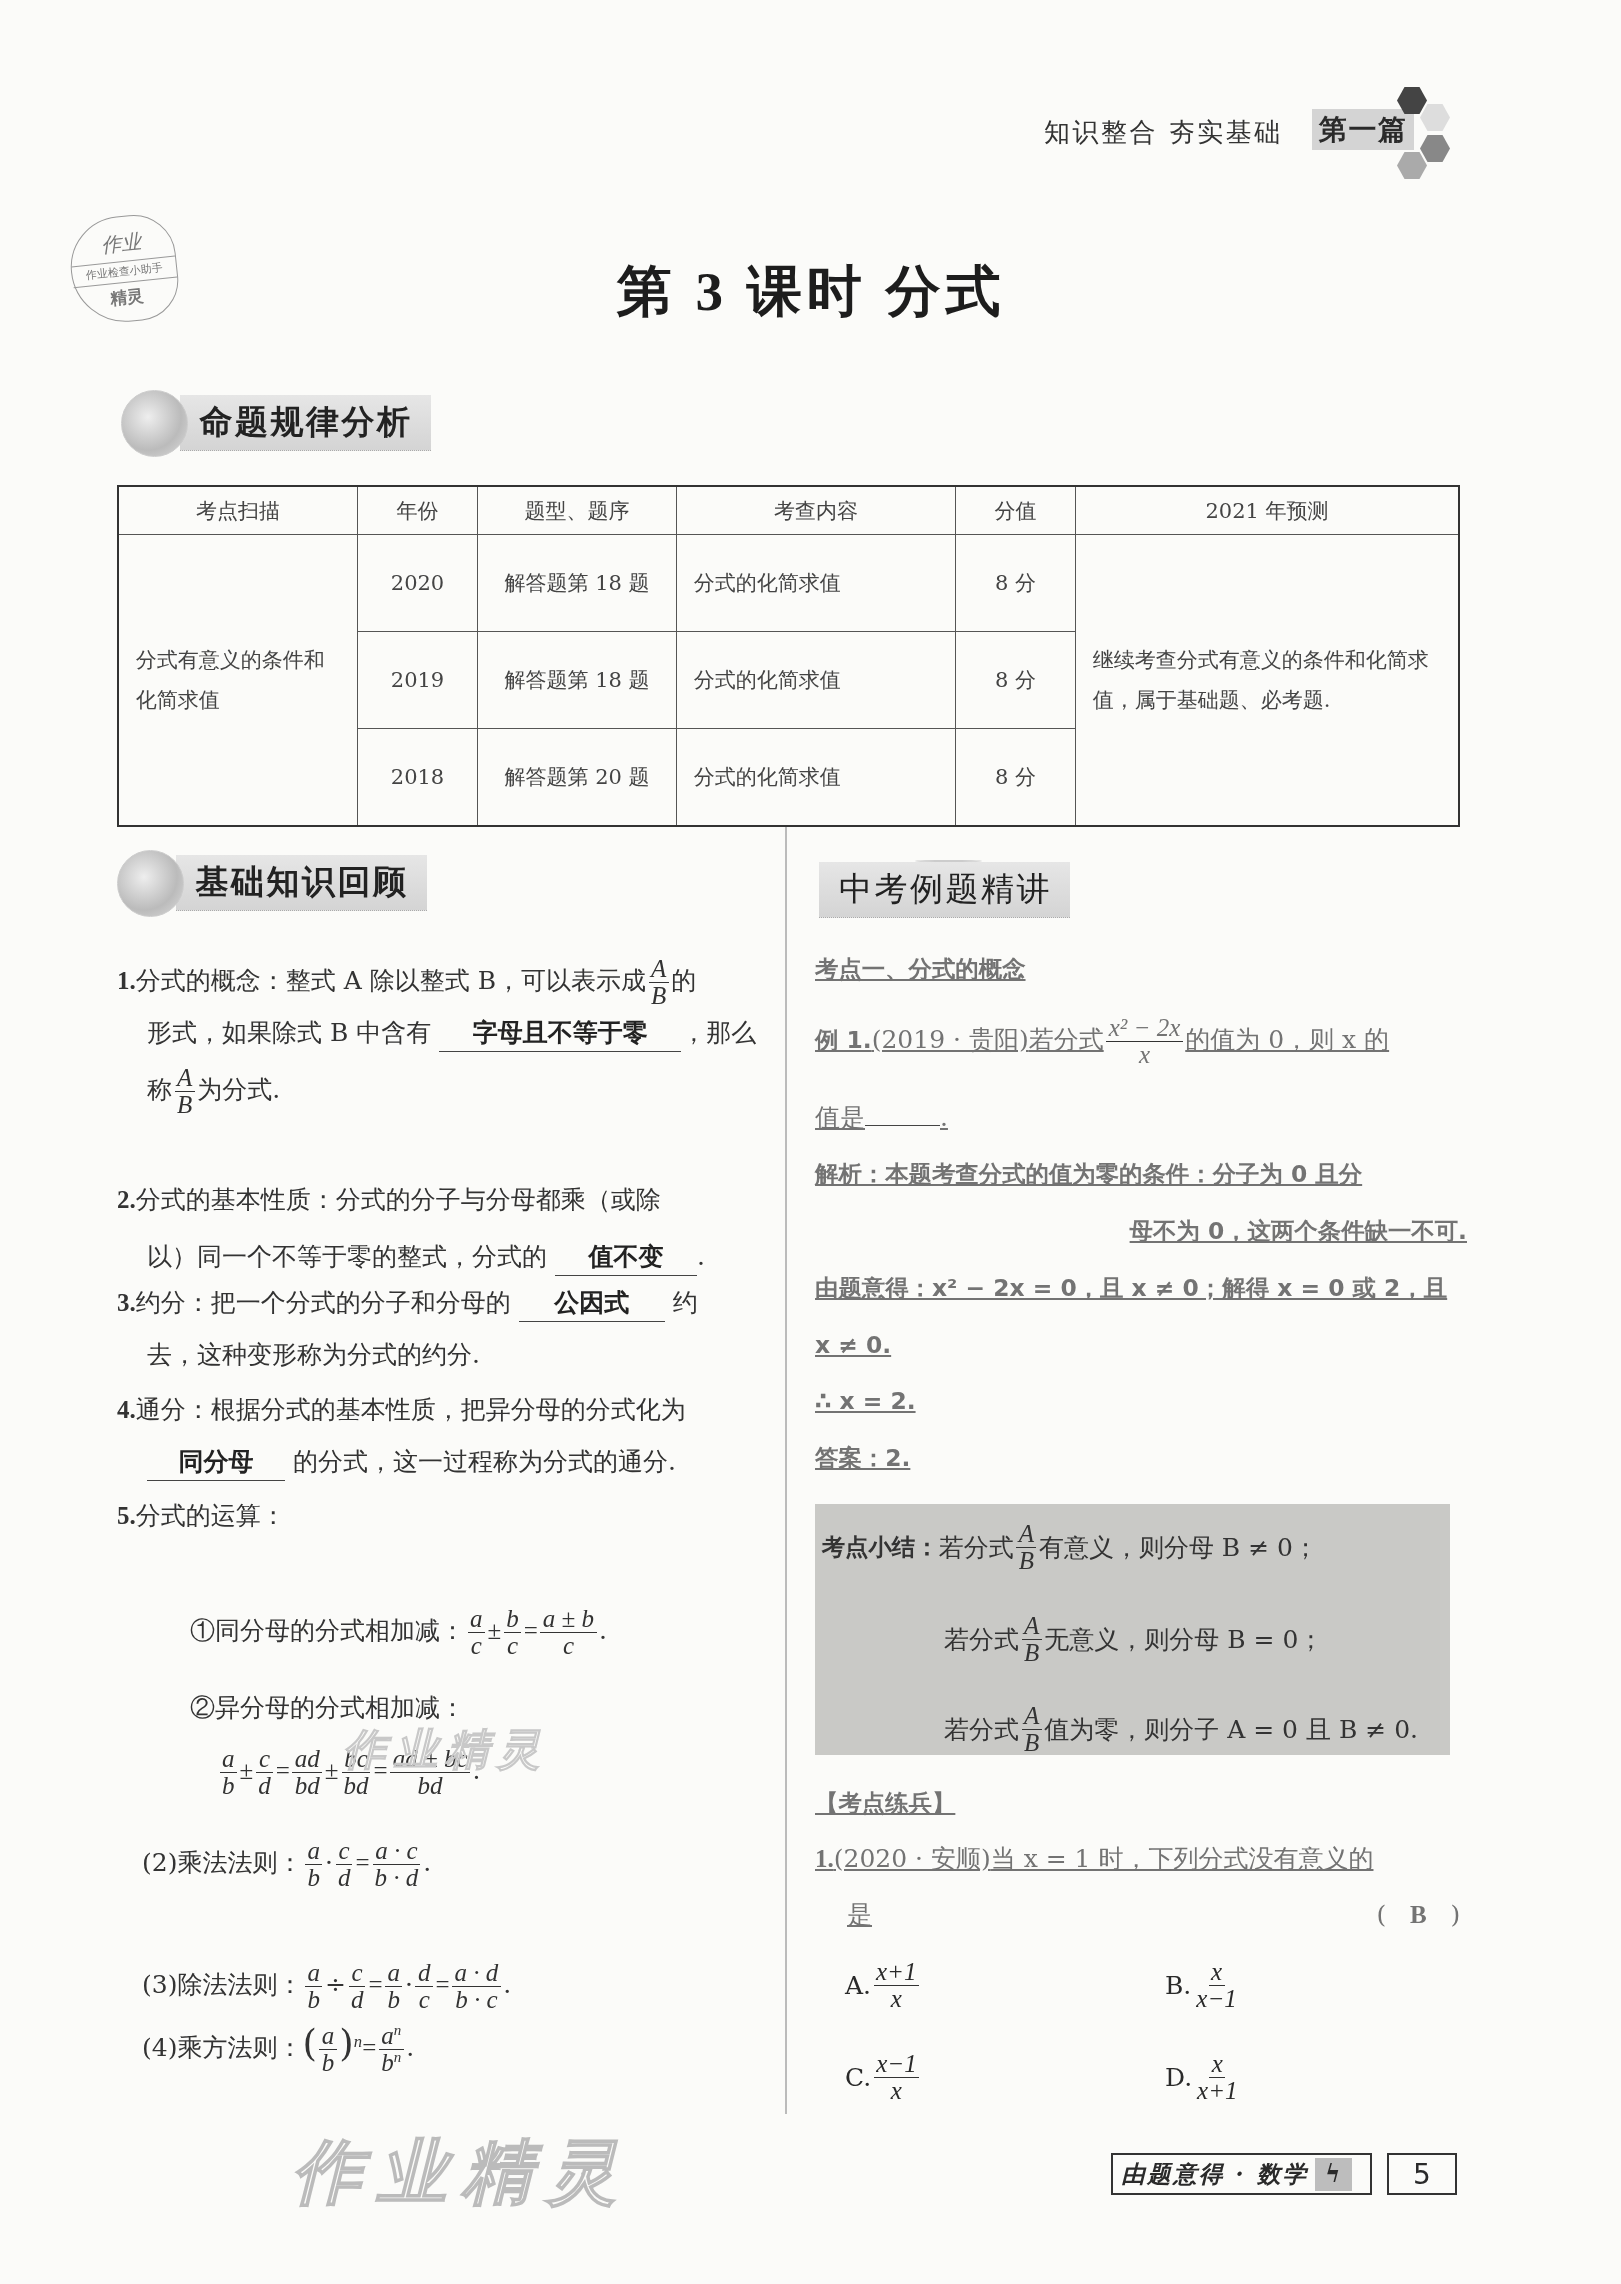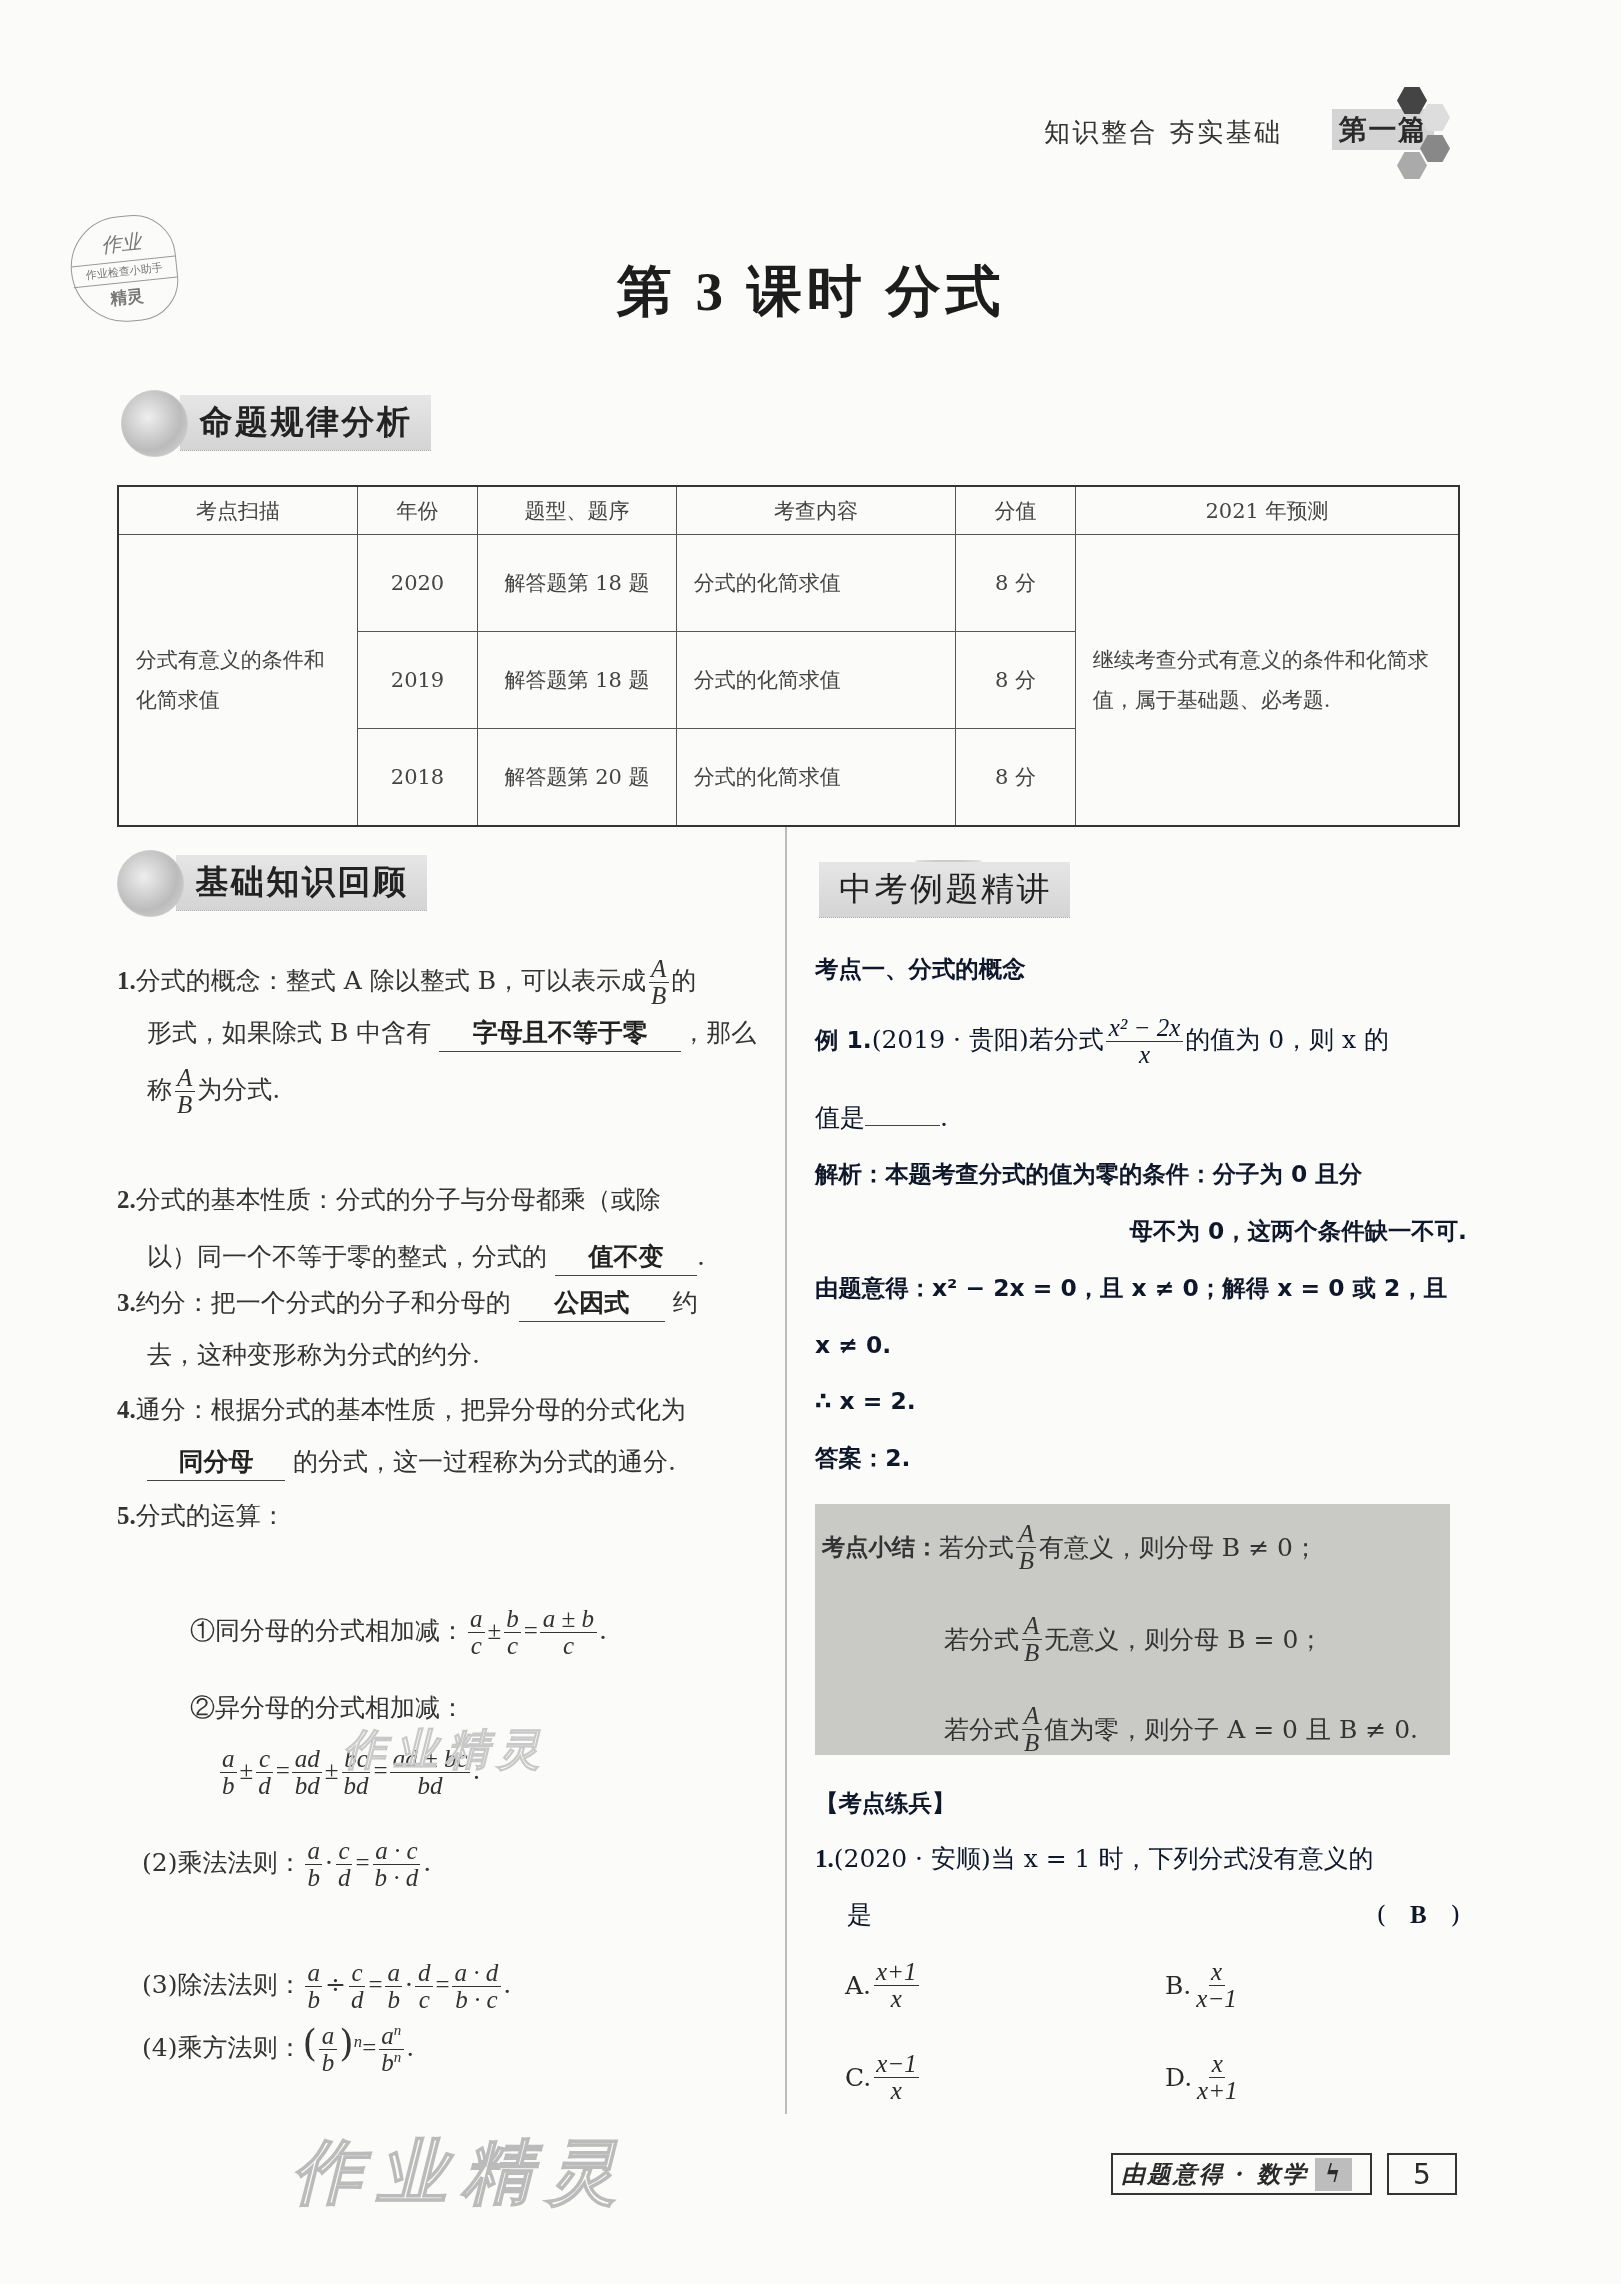--- a/index.html
+++ b/index.html
@@ -8,21 +8,21 @@
     background:#fbfbf9; color:#2a2a2a;
     font-family:"DejaVu Serif","Liberation Serif",serif;
   }
   .abs { position:absolute; }
   .sans { font-family:"DejaVu Sans","Liberation Sans",sans-serif; }
   .serif { font-family:"Liberation Serif","DejaVu Serif",serif; }
   .it { font-style:italic; font-family:"Liberation Serif","DejaVu Serif",serif; }
 
   
   .header-text { left:1044px; top:115px; font-size:26px; letter-spacing:2.5px; color:#333; }
-  .header-badge { left:1312px; top:109px; font-size:28px; font-weight:bold; background:#d4d4d4; padding:1.7px 6.7px; letter-spacing:1.7px;margin-left:20px; }
+  .header-badge { left:1312px; top:109px; font-size:28px; font-weight:bold; background:#d4d4d4; padding:1.7px 6.7px; letter-spacing:1.7px; }
   .hex { width:30px; height:27px; clip-path:polygon(25% 0,75% 0,100% 50%,75% 100%,25% 100%,0 50%); }
 
   
   .stamp { left:71px; top:216px; width:104px; height:104px; border:1.7px solid #999; border-radius:48% 40% 38% 52%; transform:rotate(-6deg); color:#777; text-align:center; }
   .stamp .s1 { font-size:20px; margin-top:13.4px; font-style:italic; }
   .stamp .s2 { font-size:11px; border-top:0.8px solid #999; border-bottom:0.8px solid #999; margin:3.3px 0; padding:2.5px 0; }
   .stamp .s3 { font-size:16.7px; font-weight:bold; }
 
   .page-title { left:0; width:1622px; top:255px; text-align:center; font-size:55px; font-weight:bold; letter-spacing:5px; color:#1d1d1d; }
 
@@ -42,21 +42,21 @@
 
   
   .lc { left:117px; width:643px; font-size:25px; line-height:57px; color:#333; }
   .num { font-weight:bold; font-family:"Liberation Serif",serif; }
   .blank { display:inline-block; border-bottom:1.7px solid #444; text-align:center; font-family:"DejaVu Sans","Liberation Sans",sans-serif; font-weight:bold; color:#222; line-height:37px; }
   .frac { display:inline-flex; flex-direction:column; align-items:center; vertical-align:middle; line-height:1.05; margin:0 2.5px; }
   .frac .n { border-bottom:1.7px solid #333; padding:0 2.5px; }
   .frac .d { padding:0 2.5px; }
 
   
-  .rc { left:815px; width:652px; font-size:25px; line-height:57px; color:#0f172a; }
+  .rc { left:815px; width:652px; font-size:25px; line-height:57px; color:#737373;text-decoration:underline; }
   .rc-bold { font-family:"DejaVu Sans","Liberation Sans",sans-serif; font-weight:bold; font-size:23.4px; }
   .summary { left:815px; top:1504px; width:635px; height:251px; background:#c9c9c6; font-size:25px; color:#333; }
   .summary .row { position:absolute; display:flex; align-items:center; }
 
   .option { font-size:25px; display:flex; align-items:center; }
 
   .footer-box { left:1111px; top:2153px; width:261px; height:42px; border:2.5px solid #333; font-size:23.4px; font-weight:bold; display:flex; align-items:center; padding-left:8.4px; box-sizing:border-box; letter-spacing:2.5px; font-style:italic; }
   .footer-bolt { width:37px; height:33px; background:#bdbdbd; margin-left:6.7px; display:flex; align-items:center; justify-content:center; font-style:normal; }
   .footer-page { left:1387px; top:2153px; width:70px; height:42px; border:2.5px solid #333; font-size:28px; display:flex; align-items:center; justify-content:center; box-sizing:border-box; font-family:"DejaVu Sans",sans-serif; }
 

